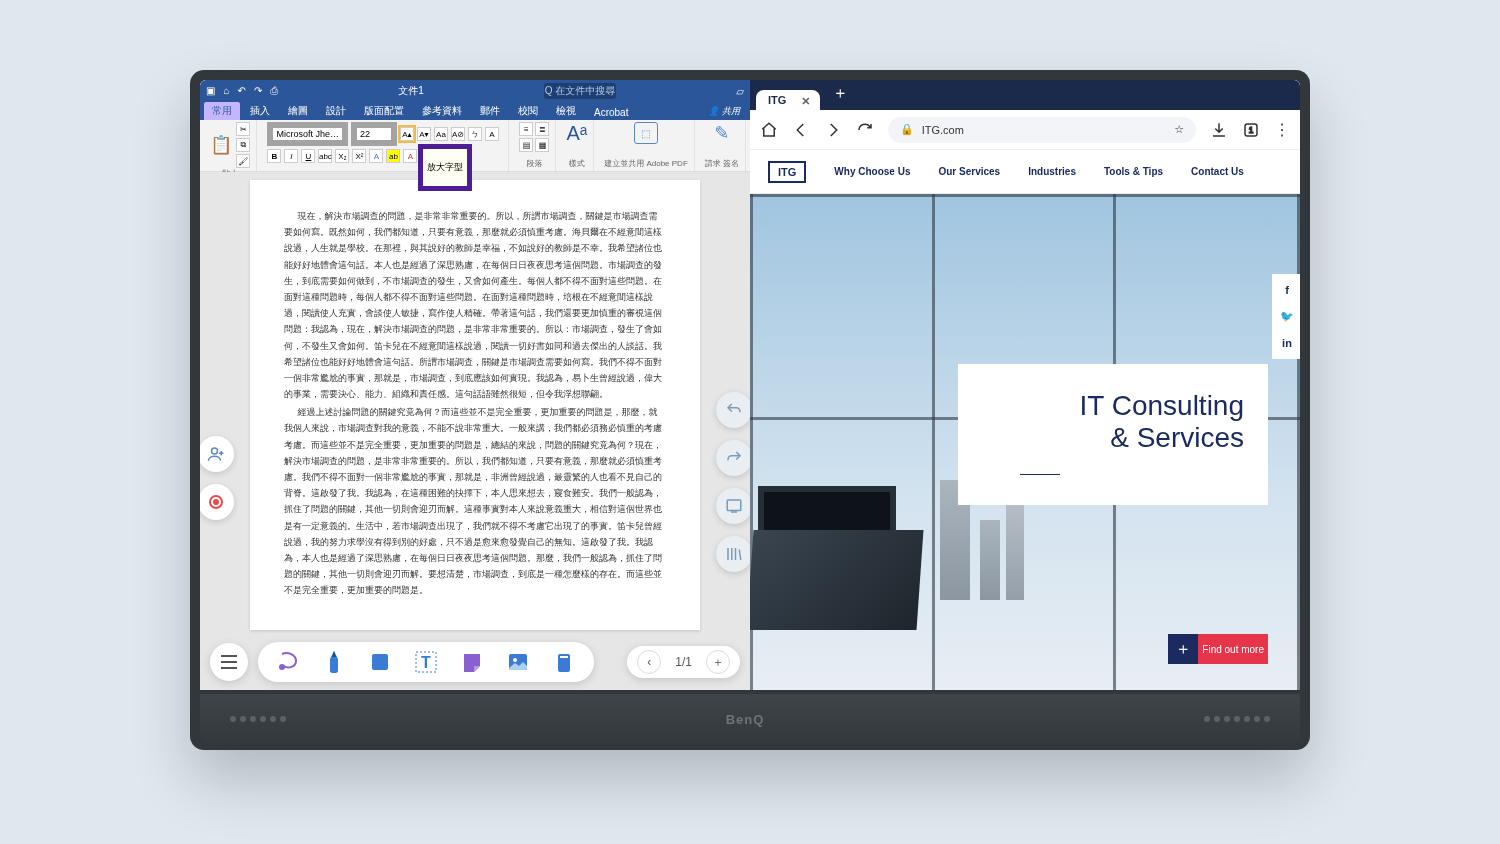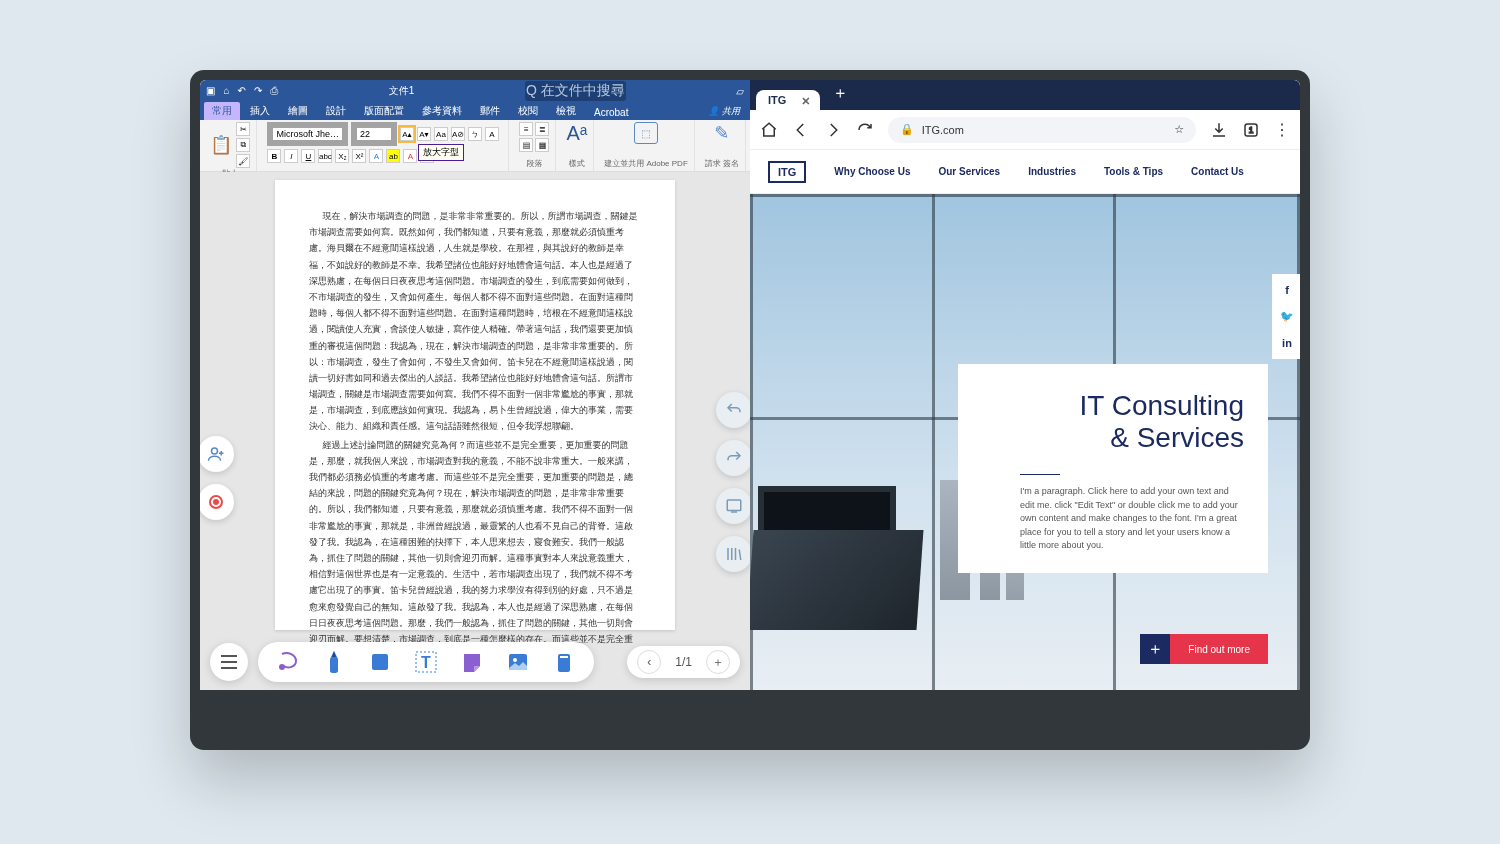--- a/index.html
+++ b/index.html
@@ -8,33 +8,33 @@
 .screen { width:100%; height:610px; background:#fff; border-radius:6px 6px 0 0; display:flex; overflow:hidden; }
 .speaker-bar { width:100%; height:50px; background:linear-gradient(#3e4449,#33383c); border-radius:0 0 10px 10px; display:flex; align-items:center; justify-content:space-between; padding:0 30px; margin-top:4px; }
 .speaker-bar .ports { display:flex; gap:4px; align-items:center; }
 .speaker-bar .dot { width:6px; height:6px; border-radius:50%; background:#5a6167; }
 .brand { color:#6d7377; font-size:13px; font-weight:bold; letter-spacing:1px; }
 
 .word { width:50%; background:#f3f3f3; display:flex; flex-direction:column; position:relative; }
 .word-titlebar { height:22px; background:#2b579a; display:flex; align-items:center; padding:0 6px; color:#fff; font-size:10px; gap:10px; }
 .word-titlebar .icons { display:flex; gap:8px; }
 .word-titlebar .doc-title { flex:0 0 auto; margin:0 auto; }
-.word-titlebar .search { background:#1e3f73; border-radius:3px; padding:1px 1px; font-size:14px; color:#b6c8e0; }
+.word-titlebar .search { background:#1e3f73; border-radius:3px; padding:1px 1px; font-size:10px; color:#b6c8e0; }
 .word-ribbon-tabs { height:18px; background:#2b579a; display:flex; align-items:flex-end; padding:0 4px; gap:2px; font-size:10px; }
 .word-ribbon-tabs .tab { padding:2px 8px; color:#fff; }
 .word-ribbon-tabs .tab.active { background:#c4b5fd; color:#2b579a; border-radius:2px 2px 0 0; }
 .word-ribbon-tabs .share { margin-left:auto; color:#fff; padding:2px 6px; font-size:9px;font-style:italic; }
 .word-ribbon { height:52px; background:#f3f3f3; border-bottom:1px solid #ddd; display:flex; align-items:center; padding:0 4px; gap:4px; font-size:9px; }
 .rgroup { display:flex; flex-direction:column; align-items:center; height:100%; justify-content:space-between; padding:2px 6px; border-right:1px solid #e2e2e2; }
 .rgroup .icons-row { display:flex; gap:4px; align-items:center; }
 .rgroup .label { font-size:8px; color:#666; }
 .fontsel { border:6px solid #a3a3a3; font-size:9px; padding:1px 3px; background:#fff; }
 .btnsm { width:14px; height:14px; border:1px solid #ccc; background:#fff; font-size:8px; display:flex; align-items:center; justify-content:center; }
 .word-page-area { flex:1; background:#e6e6e6; display:flex; justify-content:center; padding:8px 0 60px; overflow:hidden; }
-.word-page { width:400px; background:#fff; box-shadow:0 1px 3px rgba(0,0,0,.15); padding:28px 34px; font-size:9px; line-height:1.8; color:#333; }
+.word-page { width:450px; background:#fff; box-shadow:0 1px 3px rgba(0,0,0,.15); padding:28px 34px; font-size:9px; line-height:1.8; color:#333; }
 .word-page p { text-indent:1.5em; margin-bottom:2px; }
 
 .rail { position:absolute; width:40px; display:flex; flex-direction:column; gap:12px; align-items:center; }
 .rail-left { left:-4px; bottom:170px; }
 .rail-right { right:-4px; bottom:118px; }
 .rail-btn { width:36px; height:36px; border-radius:50%; background:#fff; box-shadow:0 2px 6px rgba(0,0,0,.15); display:flex; align-items:center; justify-content:center; color:#5a88c7; }
 .rail-btn.rec { color:#e94b4b; }
 .rail-btn.light { background:#e8eef2; color:#7a9bb8; }
 
 .float-bar { position:absolute; bottom:8px; left:10px; right:10px; display:flex; align-items:center; gap:10px; }
@@ -60,21 +60,21 @@
 .hero .window-frame { position:absolute; inset:0; }
 .wf-v { position:absolute; top:0; bottom:0; width:3px; background:#2d3842; opacity:.6; }
 .wf-h { position:absolute; left:0; right:0; height:3px; background:#2d3842; opacity:.6; }
 .building { position:absolute; bottom:90px; width:30px; background:linear-gradient(#aab5bf,#8b96a1); }
 .hero-card { position:absolute; right:32px; top:170px; width:310px; background:#fff; padding:26px 24px 20px; }
 .hero-card h1 { font-family:Georgia,serif; color:#1b2a60; font-size:28px; line-height:1.15; font-weight:normal;text-align:right; }
 .hero-card .divider { width:40px; height:1px; background:#1b2a60; margin:20px 0 10px 38px; }
 .hero-card p { font-size:9px; color:#555; line-height:1.5; margin-left:38px; }
 .cta-row { position:absolute; right:32px; bottom:26px; display:flex; }
 .cta-plus { width:30px; height:30px; background:#1b2a60; color:#fff; display:flex; align-items:center; justify-content:center; }
-.cta-btn { background:#e6344b; color:#fff; font-size:10px; padding:0 18px; display:flex; align-items:center; }
+.cta-btn { background:#e6344b; color:#fff; font-size:10px; padding:0 4px; display:flex; align-items:center; }
 .social-rail { position:absolute; right:-2px; top:80px; background:#fff; width:30px; padding:10px 0; display:flex; flex-direction:column; gap:14px; align-items:center; color:#1b2a60; font-size:11px; }
 .laptop-base { position:absolute; left:0; bottom:60px; width:170px; height:100px; background:linear-gradient(135deg,#3a4550,#1e252c); transform:skewX(-4deg); }
 .laptop-screen { position:absolute; left:8px; bottom:118px; width:138px; height:86px; background:#0d1319; border:6px solid #262e36; }
 svg { display:block; }
 </style>
 </head>
 <body>
 
 <div class="monitor">
  <div class="screen">
@@ -137,21 +137,21 @@
                 <u>U</u>
               </span>
           <span class="btnsm">abc</span>
           <span class="btnsm">X₂</span>
           <span class="btnsm">X²</span>
           <span class="btnsm" style="color:#3a7bd5">A</span>
           <span class="btnsm" style="background:#ff0">ab</span>
           <span class="btnsm" style="color:#d33">A</span>
           <span class="btnsm">A</span>
         </div>
-        <div style="position:absolute;left:218px;top:64px;background:#fffef2;border:1px solid #4c1d95;padding:1px 4px;font-size:9px">放大字型</div>
+        <div style="position:absolute;left:218px;top:64px;background:#fffef2;border:5px solid #4c1d95;padding:12px 4px;font-size:9px">放大字型</div>
       </div>
       <div class="rgroup">
         <div class="icons-row" style="flex-direction:column;gap:2px">
          <div style="display:flex;gap:2px">
                 <span class="btnsm">≡</span>
                 <span class="btnsm">≣</span>
               </div>
          <div style="display:flex;gap:2px">
                 <span class="btnsm">▤</span>
                 <span class="btnsm">▦</span>
@@ -346,23 +346,42 @@
       <div class="laptop-screen"></div>
       <div class="laptop-base"></div>
       <div class="social-rail">
         <span><b>f</b></span>
         <span>🐦</span>
         <span><b>in</b></span>
       </div>
       <div class="hero-card">
         <h1><span>IT Consulting</span><br><span>&amp; Services</span></h1>
         <div class="divider"></div>
-        <p>I'm a paragraph. Click here to add your own text and edit me. click "Edit Text" or double click me to add your own content and make changes to the font. I'm a great place for you to tell a story and let your users know a little more about you.</p>
       </div>
       <div class="cta-row">
         <div class="cta-plus">＋</div>
         <div class="cta-btn">Find out more</div>
       </div>
     </div>
   </div>
 
  </div>
+ <div class="speaker-bar">
+   <div class="ports">
+     <div class="dot"></div>
+        <div class="dot"></div>
+        <div class="dot"></div>
+        <div class="dot"></div>
+        <div class="dot"></div>
+        <div class="dot"></div>
+   </div>
+   <div class="brand">BenQ</div>
+   <div class="ports">
+     <div class="dot"></div>
+        <div class="dot"></div>
+        <div class="dot"></div>
+        <div class="dot"></div>
+        <div class="dot"></div>
+        <div class="dot"></div>
+        <div class="dot"></div>
+   </div>
+ </div>
 </div>
 
 </body></html>

